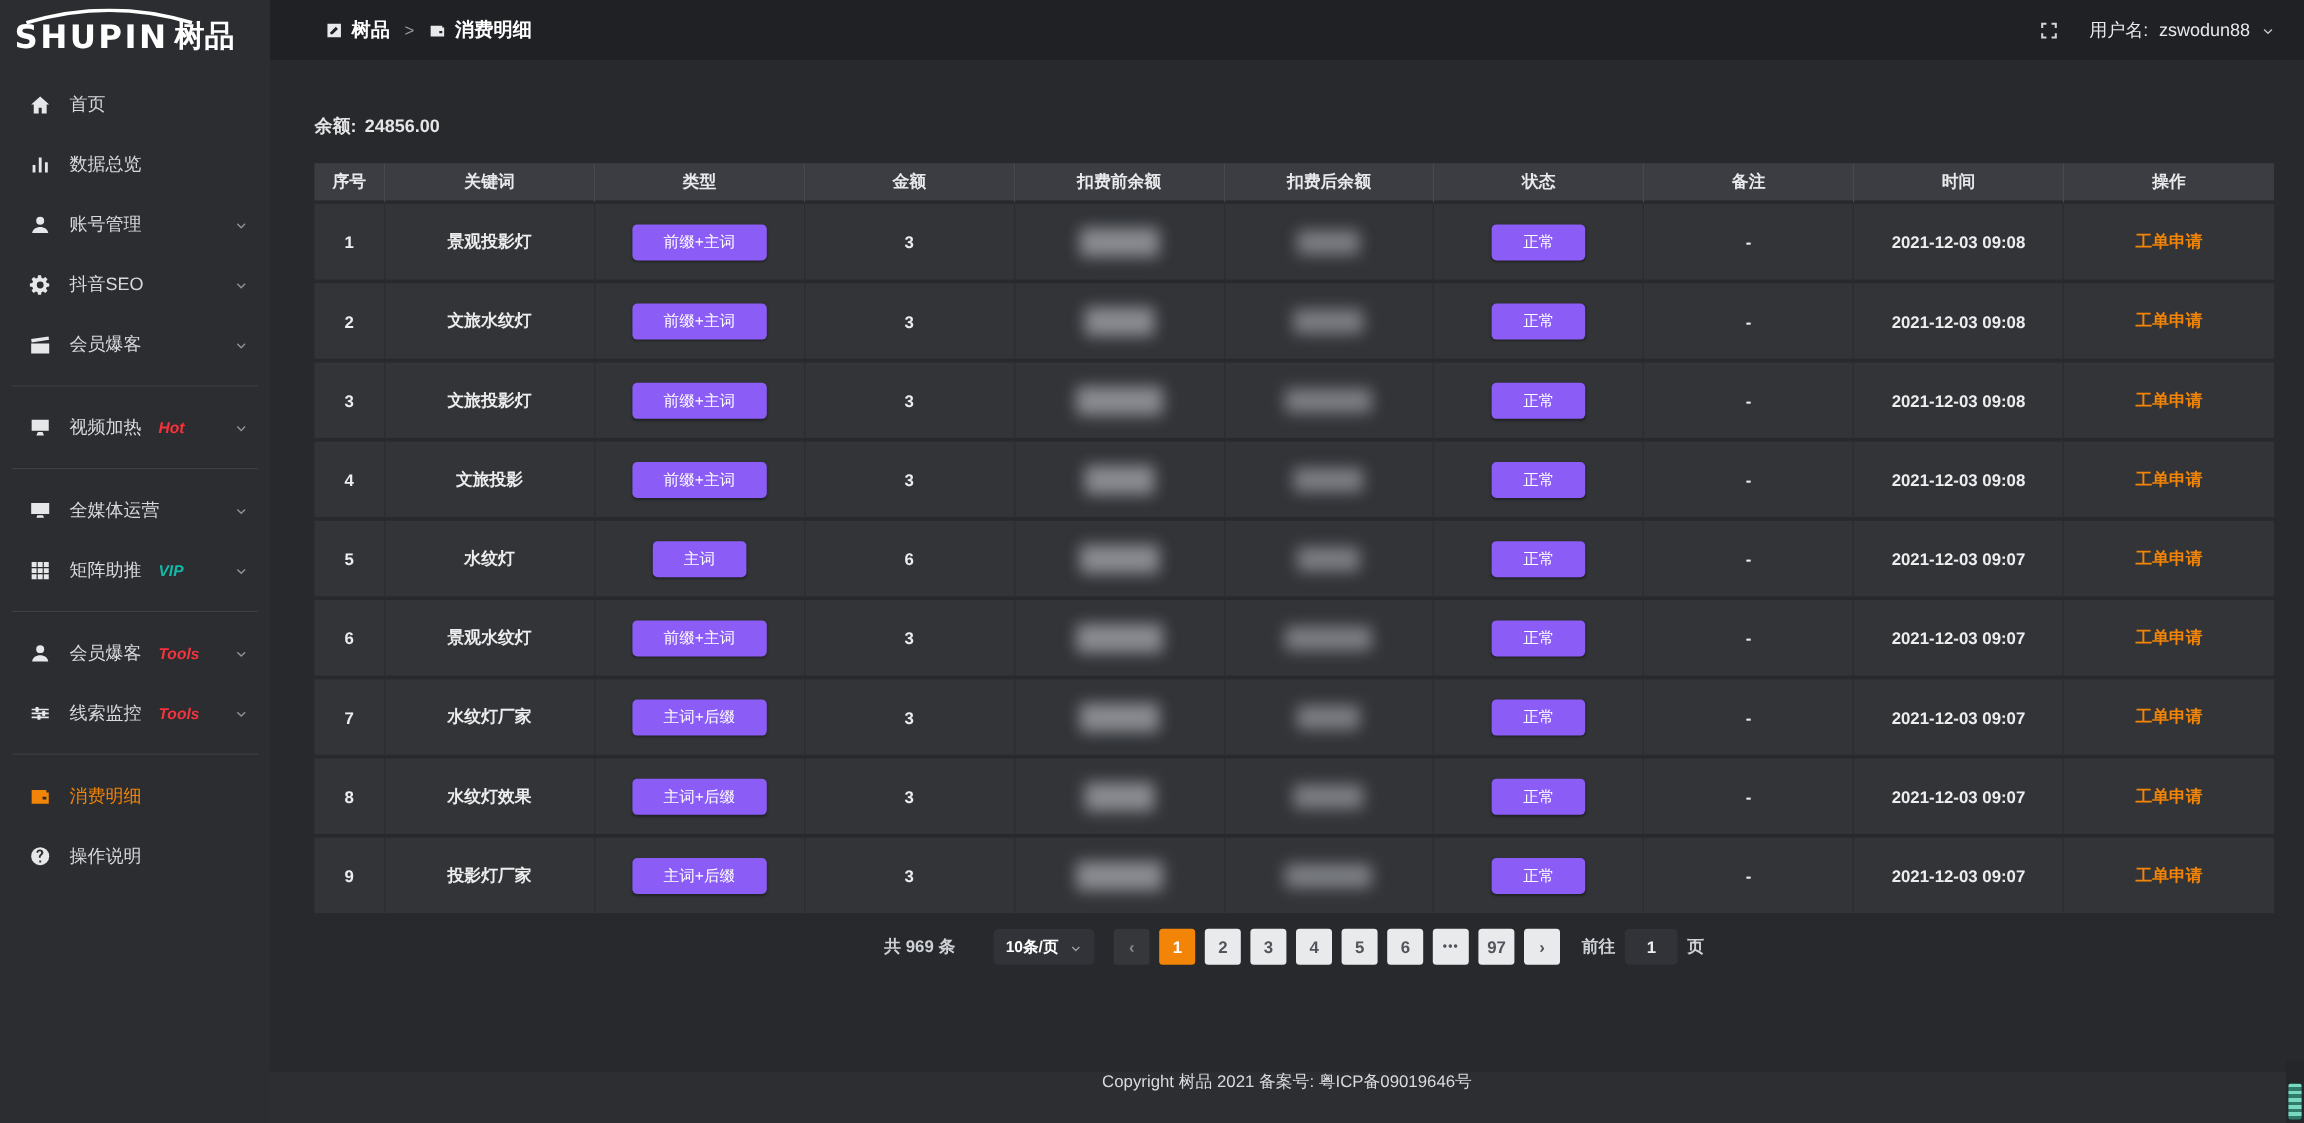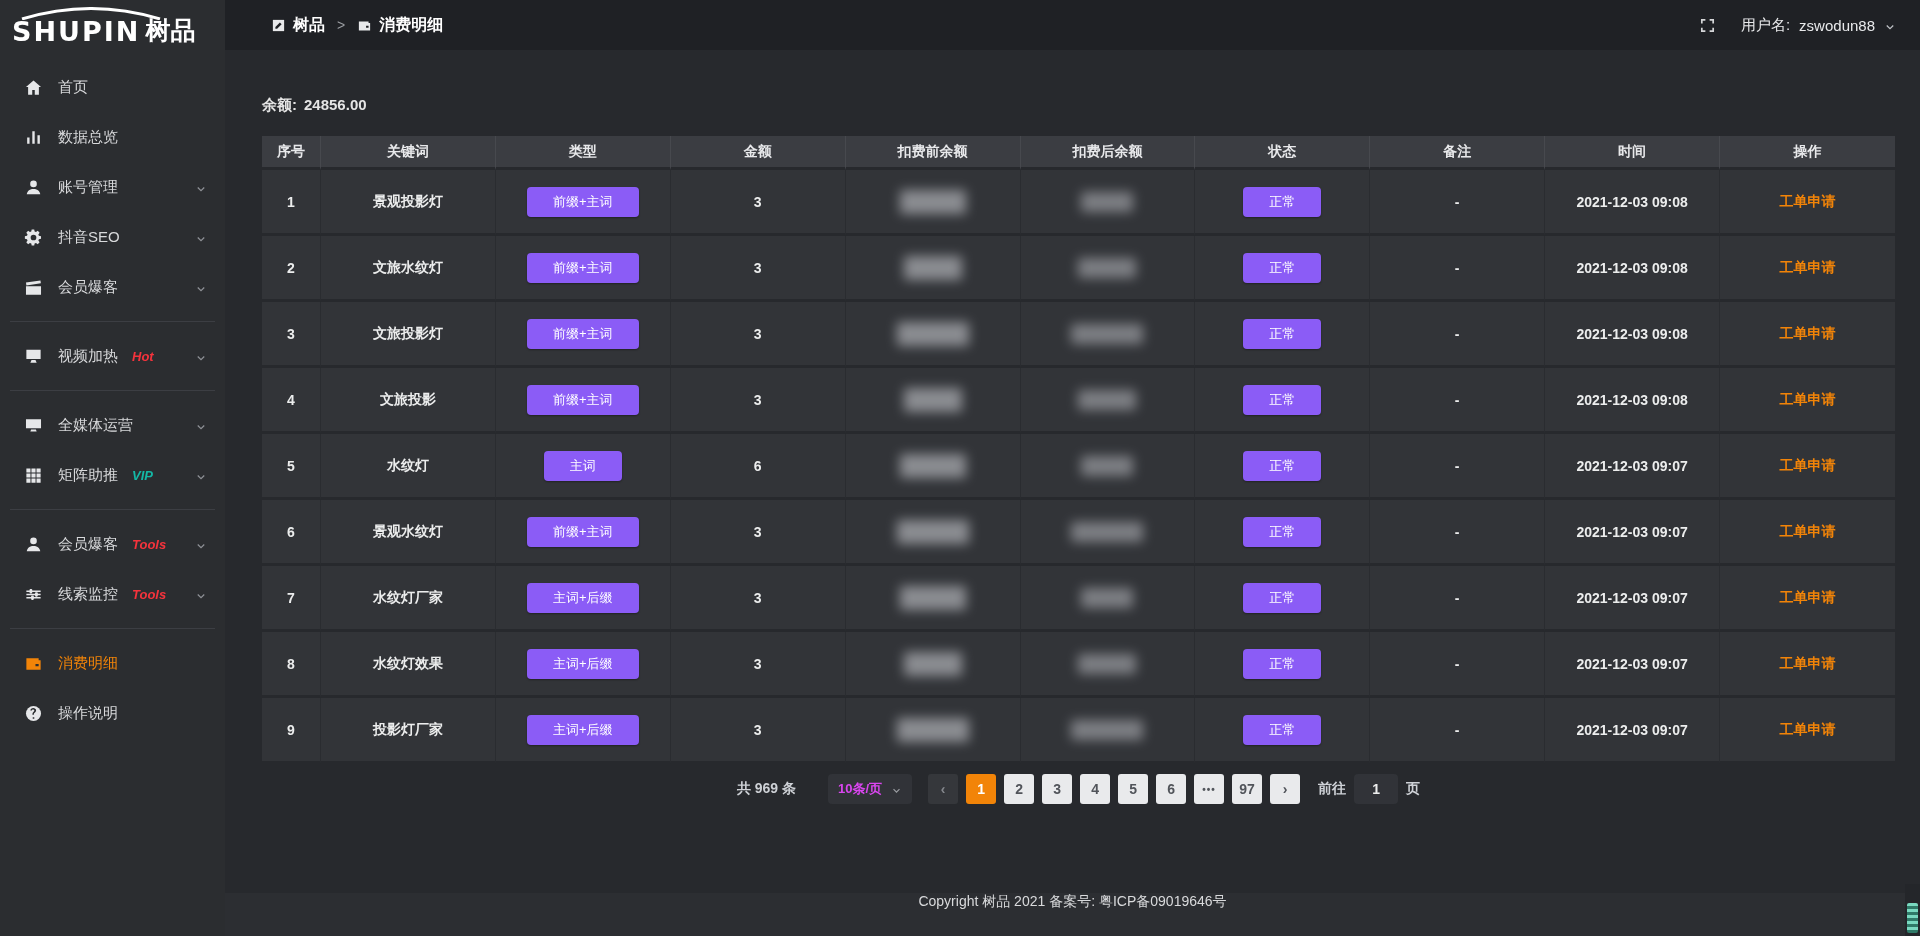--- a/index.html
+++ b/index.html
@@ -51,21 +51,21 @@
   .badge{display:inline-block;background:#8b5cf6;color:#fff;font-size:13px;font-weight:normal;padding:6px 26px;border-radius:4px;box-shadow:0 1px 2px rgba(0,0,0,.35);cursor:default}
   .action-link{color:#f28408;cursor:pointer}
   .blurb{width:66px;height:24px;background:#94969b;filter:blur(6px);margin:0 auto;border-radius:2px;opacity:.9}
   .blurb.small{width:52px;height:20px;background:#85878c}
   tbody tr:nth-child(2n) .blurb{width:58px}
   tbody tr:nth-child(3n) .blurb{width:72px}
 
   
   .pagination{display:flex;align-items:center;justify-content:center;margin-top:10px;gap:8px;font-size:14px;font-weight:bold;color:#ced1d6}
   .total{margin-right:24px}
-  .psize{background:#313338;border-radius:4px;height:30px;display:flex;align-items:center;gap:9px;padding:0 10px;font-size:13px;color:#d946ef;cursor:pointer;margin-right:8px}
+  .psize{background:#313338;border-radius:4px;height:30px;display:flex;align-items:center;gap:9px;padding:0 10px;font-size:13px;color:#ffffff;cursor:pointer;margin-right:8px}
   .ps-chev{width:11px;height:11px;color:#9a9da2}
   .ps-chev svg{width:11px;height:11px}
   .pages{display:flex;gap:8px}
   .pg-btn{min-width:30px;height:30px;border:none;border-radius:3px;background:#e9eaec;color:#51545a;font-weight:bold;font-size:14px;font-family:inherit;cursor:pointer;padding:0 5px}
   .pg-btn.active{background:#f28408;color:#fff}
   .pg-btn.prev{background:#35373b;color:#84878c}
   .pg-btn.dots{font-size:10px;letter-spacing:1px}
   .jump-label{margin-left:10px}
   .goto{background:#313338;border-radius:4px;width:44px;height:30px;display:flex;align-items:center;justify-content:center;color:#eceded;cursor:text}
 

